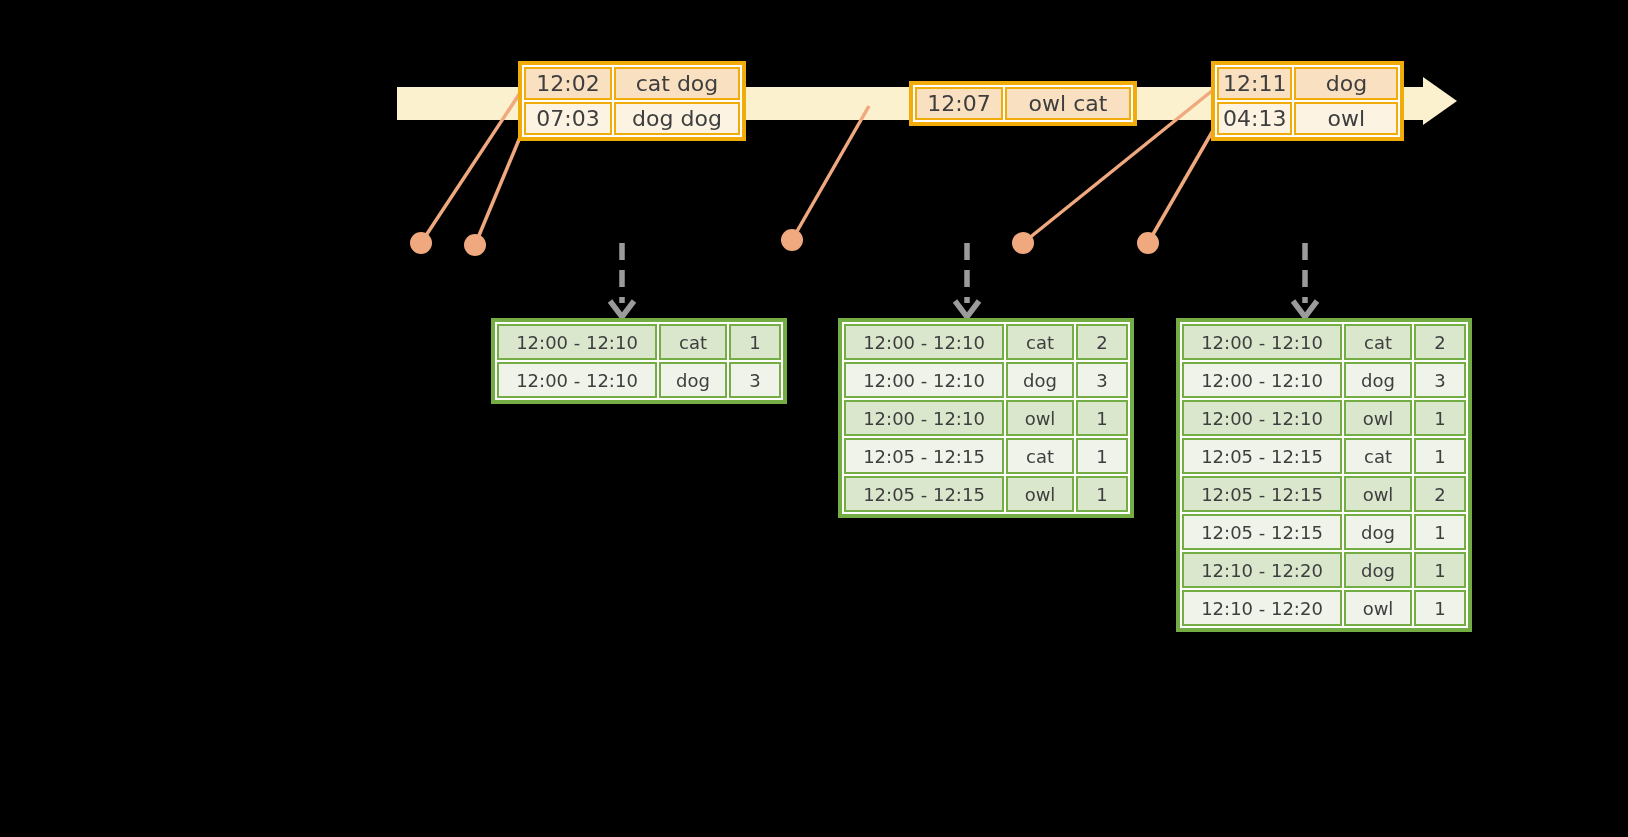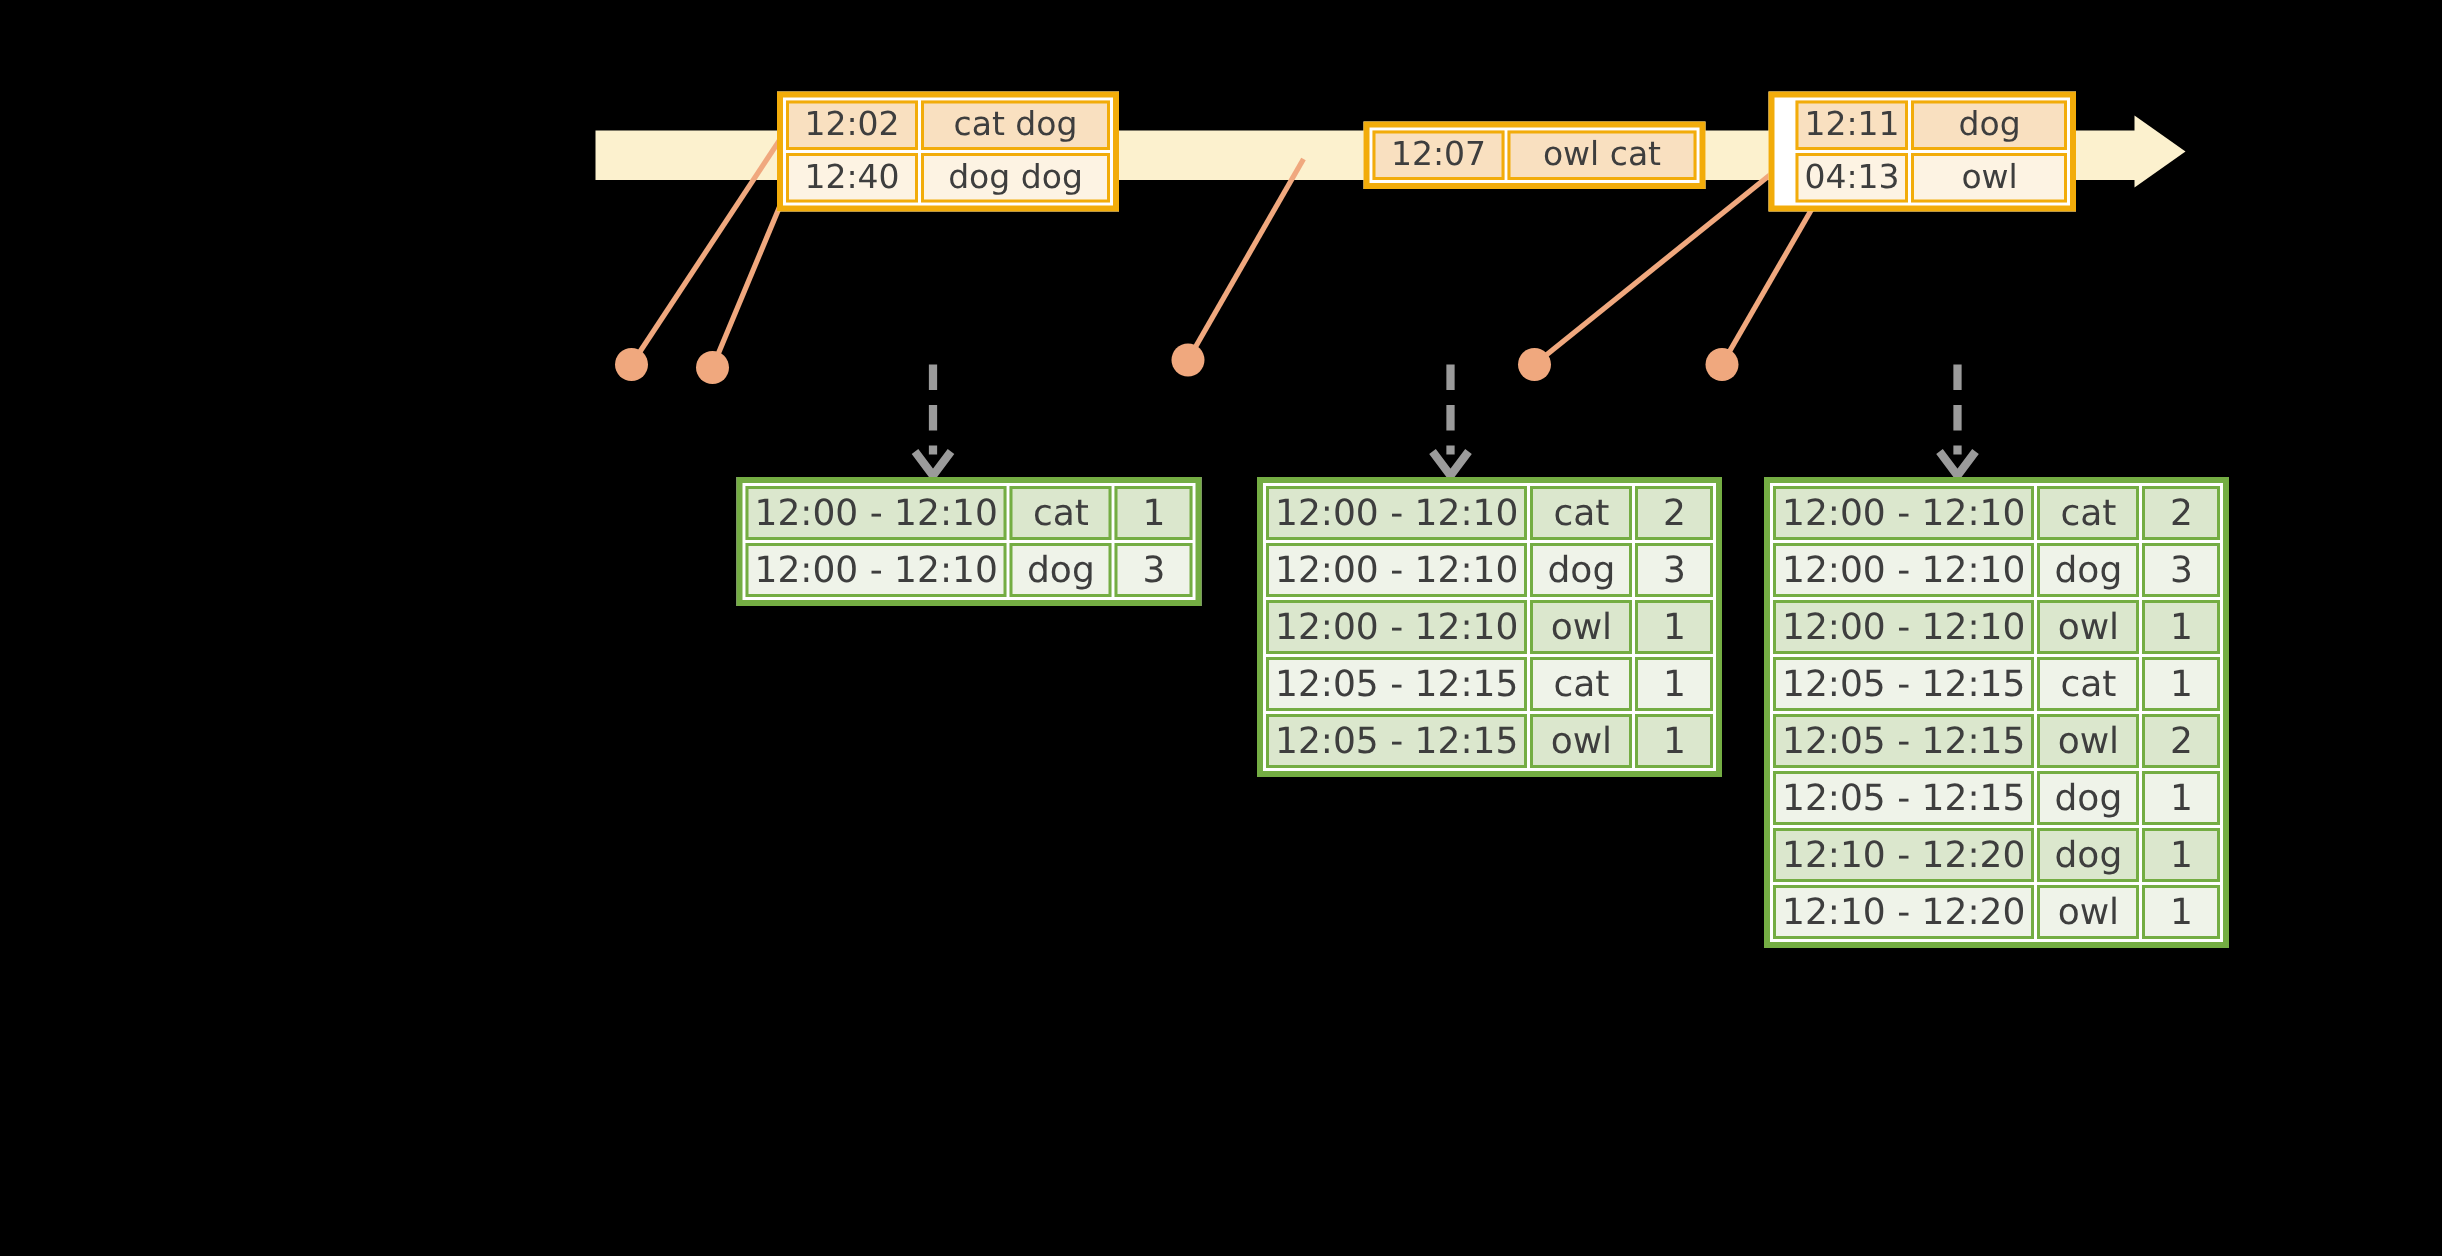--- a/index.html
+++ b/index.html
@@ -65,35 +65,35 @@
     background: #ffffff;
     border: 4px solid var(--green);
     table-layout: fixed;
   }
   table.gtable td {
     border: 2px solid var(--green);
     height: 32px;
     padding: 0 4px;
     text-align: center;
     vertical-align: middle;
-    font-size: 24px;
+    font-size: 18px;
     color: var(--text);
     overflow: hidden;
     white-space: nowrap;
   }
   table.gtable tr:nth-child(odd) td  { background: var(--green-dark); }
   table.gtable tr:nth-child(even) td { background: var(--green-light); }
   .gtable .c-window { width: 148px; }
   .gtable .c-word   { width: 56px; }
   .gtable .c-count  { width: 40px; }
 
   
   #input1  { left: 518px;  top: 61px; }
   #input2  { left: 909px;  top: 81px; }
-  #input3  { left: 1179px; top: 61px; padding-left: 12px; }
+  #input3  { left: 1211px; top: 61px; }
   #result1 { left: 491px;  top: 318px; }
   #result2 { left: 838px;  top: 318px; }
   #result3 { left: 1176px; top: 318px; }
 </style>
 </head>
 <body>
 
 <div class="canvas">
 
   <svg class="overlay" width="1628" height="837" viewBox="0 0 1628 837" xmlns="http://www.w3.org/2000/svg">
@@ -127,21 +127,21 @@
     </g>
   </svg>
 
   <table class="otable" id="input1">
     <tbody>
         <tr>
       <td class="c-time">12:02</td>
       <td class="c-words">cat dog</td>
     </tr>
     <tr>
-      <td class="c-time">12:40</td>
+      <td class="c-time">07:03</td>
       <td class="c-words">dog dog</td>
     </tr>
   </tbody>
     </table>
 
   <table class="otable" id="input2">
     <tbody>
         <tr>
       <td class="c-time">12:07</td>
       <td class="c-words">owl cat</td>

